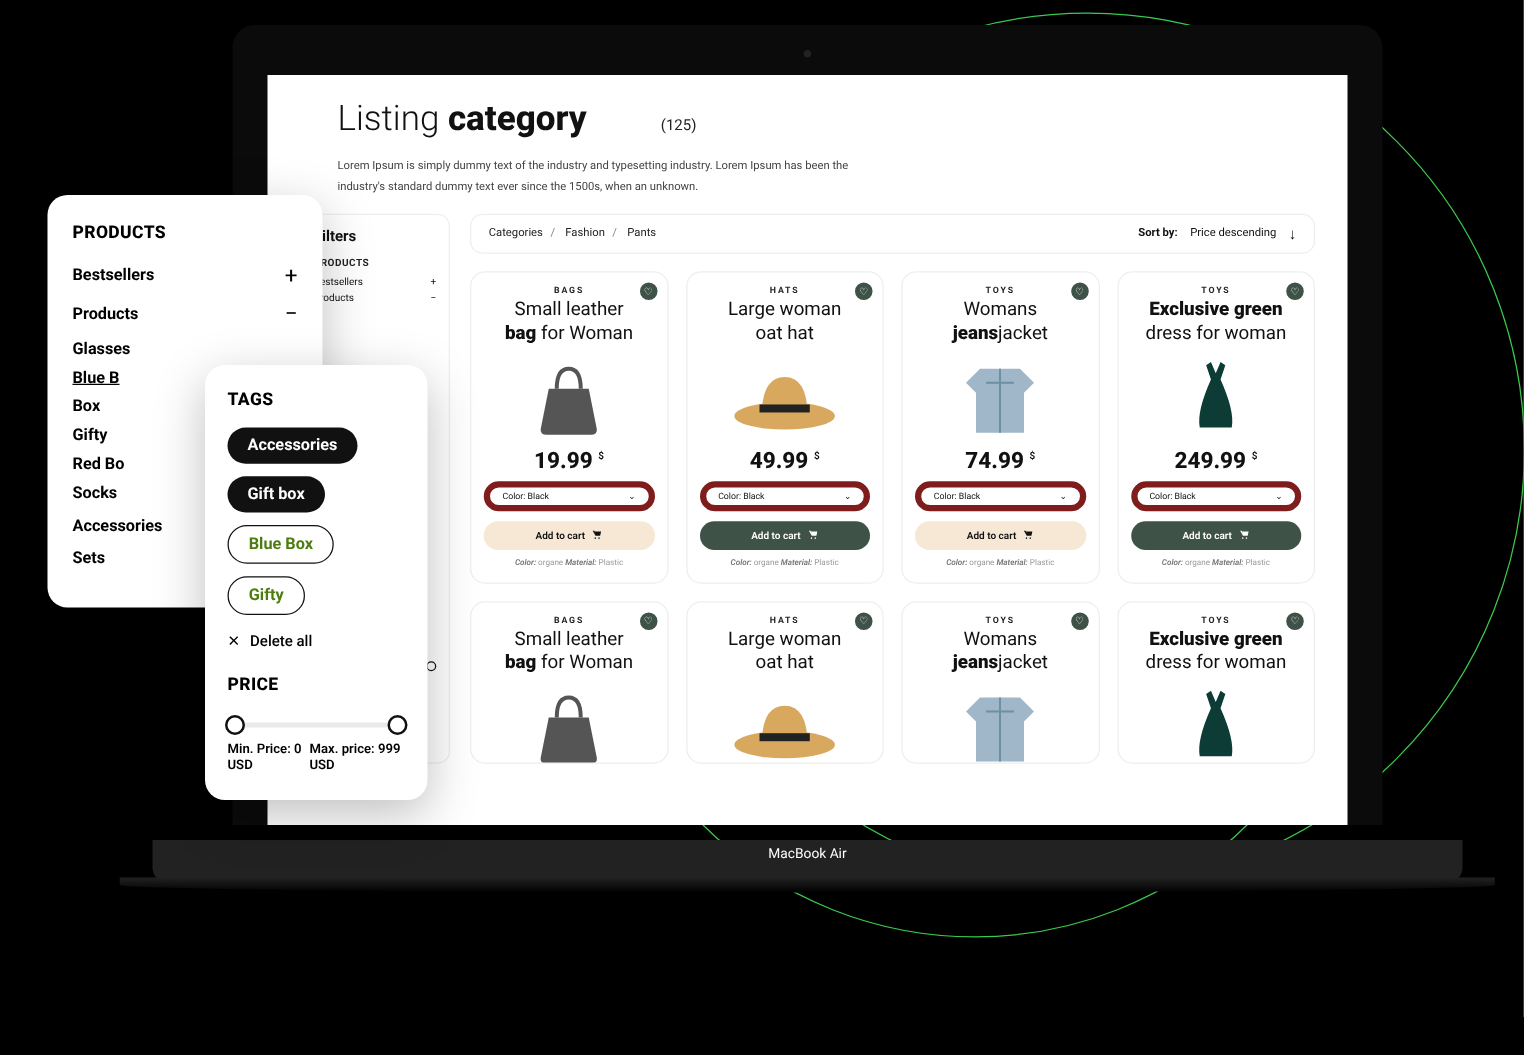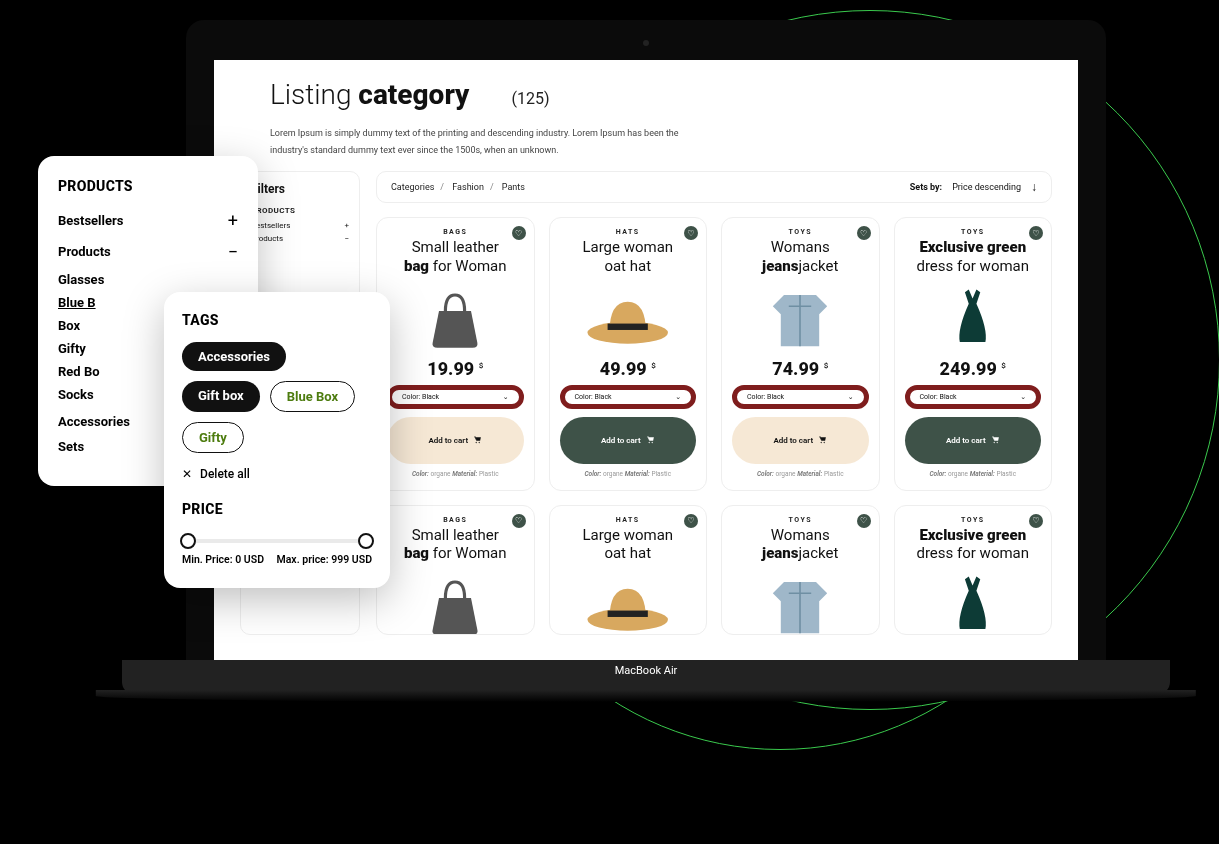--- a/index.html
+++ b/index.html
@@ -22,33 +22,33 @@
     background: #0b0b0b; border-radius: 18px 18px 0 0;
     padding: 40px 28px 0 28px; height: 640px; position: relative;
   }
   .camera { position:absolute; top:20px; left:50%; width:6px; height:6px; background:#222; border-radius:50%; transform:translateX(-50%); }
   .screen {
     background:#fff; width:100%; height:600px; overflow:hidden;
     font-size:9px; color:#111;
   }
   .laptop-base {
     height: 34px; background: #222;
-    border-radius: 0 0 12px 12px; margin: 0 -64px;
+    border-radius: 0 0 12px 12px; margin: 12px -64px;
     position: relative; color:#fff; text-align:center; font-size:11px; line-height:22px;
   }
   .laptop-base::after{
     content:""; position:absolute; bottom:-8px; left:50%; transform:translateX(-50%);
     width:105%; height:12px; background:linear-gradient(#222,#000); border-radius:0 0 60% 60%;
   }
 
   
   .page-pad { padding: 18px 40px 12px 56px; }
   .page-title { font-size: 28px; font-weight:300; }
   .page-title b { font-weight:800; }
-  .count { font-size:16px; color:#222; margin-left:12px;padding-left:28px; }
+  .count { font-size:12px; color:#222; margin-left:29px;padding-left:28px; }
   .page-desc { font-size:9px; color:#444; max-width:420px; margin-top:14px; line-height:1.9; }
 
   .content { display:flex; gap:16px; padding:0 26px; }
   .filters {
     width:120px; border:1px solid #eee; border-radius:10px; padding:10px 10px; font-size:8px;
   }
   .filters h4 { font-size:12px; font-weight:700; margin-bottom:10px; }
   .filters .sec { font-size:8px; font-weight:700; text-transform:uppercase; letter-spacing:.4px; margin:6px 0; color:#222;}
   .filters .row { display:flex; justify-content:space-between; align-items:center; font-size:8px; margin:4px 0;}
   .mini-slider { height:2px; background:#e8e8e8; margin:10px 0 6px 0; position:relative;}
@@ -78,41 +78,41 @@
   .pname .light { font-weight:400; }
   .imgbox { height:70px; display:flex; align-items:center; justify-content:center; margin:8px 0 4px;}
   .imgbox svg { height:64px; }
   .price { font-size:18px; font-weight:800; }
   .price sup { font-size:8px; font-weight:600; }
   .sel {
     margin-top:6px; border:5px solid #7f1d1d; border-radius:999px; padding:3px 10px;
     display:flex; justify-content:space-between; align-items:center; font-size:7px;
   }
   .addbtn {
-    margin-top:8px; border-radius:999px; padding:18px 0; font-size:8px; font-weight:600;
+    margin-top:8px; border-radius:999px; padding:6px 0; font-size:8px; font-weight:600;
     display:flex; align-items:center; justify-content:center; gap:5px;
   }
   .addbtn.beige { background:#f6e8d5; color:#111;}
   .addbtn.dark  { background:#3e5248; color:#fff;}
   .meta { font-size:6.5px; color:#999; margin-top:6px;}
   .meta b { color:#777; font-weight:600;font-style:italic;}
 
   
   .card.short { height:130px; overflow:hidden; }
 
   
   .ov { position:absolute; background:#fff; border-radius:16px; box-shadow:0 12px 40px rgba(0,0,0,.25); }
   .ov-products { left:38px; top:156px; width:220px; padding:22px 20px; font-size:14px; }
   .ov-products h3 { font-size:14px; font-weight:800; letter-spacing:.3px; margin-bottom:16px;}
   .ov-products .itm { display:flex; justify-content:space-between; align-items:center; font-size:13px; font-weight:700; margin:10px 0;}
   .ov-products .sub { margin-left:40px; font-size:13px; font-weight:700; margin:8px 0;}
   .ov-products .sub.active { text-decoration:underline; }
   .ov-products .sym { font-size:18px; font-weight:400;}
 
-  .ov-tags { left:164px; top:292px; width:226px; padding:20px 18px 22px 18px; font-size:14px;}
+  .ov-tags { left:164px; top:292px; width:178px; padding:20px 18px 22px 18px; font-size:14px;}
   .ov-tags h3 { font-size:14px; font-weight:800; letter-spacing:.3px; margin-bottom:14px;}
   .chips { display:flex; flex-wrap:wrap; gap:10px;}
   .chip { border-radius:999px; padding:7px 16px; font-size:13px; font-weight:700;}
   .chip.dark { background:#111; color:#fff;}
   .chip.light { background:#fff; color:#4d7c0f; border:1.5px solid #111;}
   .del { display:flex; align-items:center; gap:8px; font-size:12px; margin-top:14px; font-weight:500;}
   .ov-tags .pricehd { font-size:14px; font-weight:800; margin-top:20px; letter-spacing:.3px;}
   .slider { height:4px; background:#eaeaea; border-radius:3px; margin:22px 0 10px 0; position:relative;}
   .slider::before,.slider::after{content:"";position:absolute;width:12px;height:12px;background:#fff;border:2px solid #111;border-radius:50%;top:-6px;}
   .slider::before{left:-2px;} .slider::after{right:-2px;}
@@ -127,21 +127,21 @@
 <div class="laptop">
   <div class="laptop-bezel">
     <div class="camera"></div>
     <div class="screen">
 
       <div class="page-pad">
         <div>
           <span class="page-title"><span>Listing </span><b>category</b></span>
           <span class="count">(125)</span>
         </div>
-        <p class="page-desc">Lorem Ipsum is simply dummy text of the printing and descending industry. Lorem Ipsum has been the industry's standard dummy text ever since the 1500s, when an unknown.</p>
+        <p class="page-desc">Lorem Ipsum is simply dummy text of the industry and typesetting industry. Lorem Ipsum has been the industry's standard dummy text ever since the 1500s, when an unknown.</p>
       </div>
 
       <div class="content">
         <div class="filters">
           <h4>Filters</h4>
           <div class="sec">PRODUCTS</div>
           <div class="row">
             <span>Bestsellers</span>
               <span>+</span>
           </div>
@@ -159,21 +159,21 @@
         </div>
 
         <div class="main">
           <div class="topbar">
             <div class="crumbs">
               <span>Categories</span><span class="sep">/</span>
               <span>Fashion</span><span class="sep">/</span>
               <span>Pants</span>
             </div>
             <div class="sortby">
-              <b>Sets by:</b>
+              <b>Sort by:</b>
               <span>Price descending</span>
               <span class="sortarrow">↓</span>
             </div>
           </div>
 
           <div class="grid" id="grid">
   <div class="card ">
     <div class="wish">♡</div>
     <div class="cat">BAGS</div>
     <div class="pname"><span class="light">Small leather</span><br><b>bag</b><span class="light"> for Woman</span></div>

